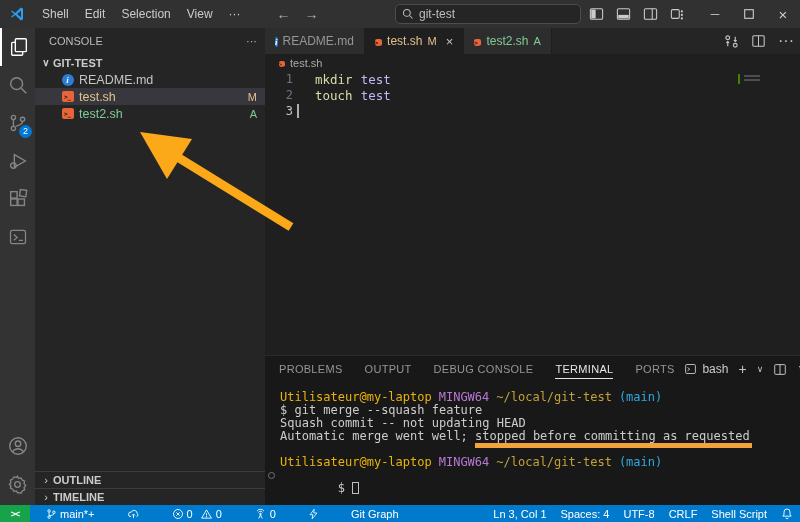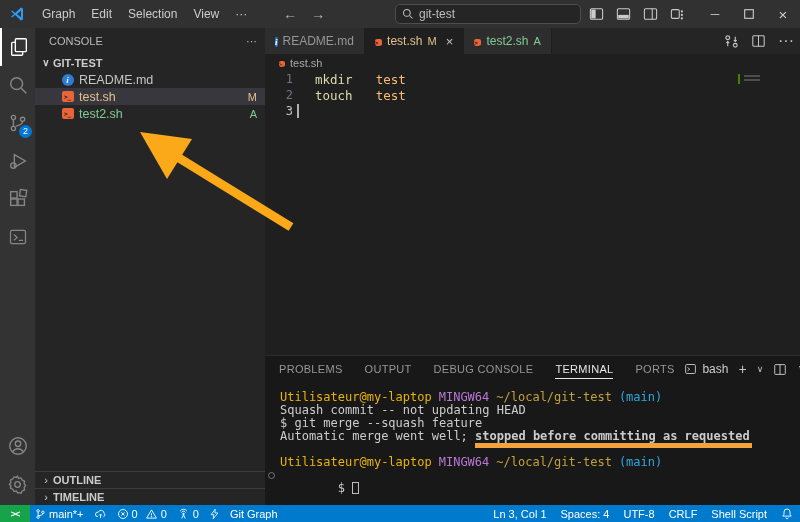--- a/index.html
+++ b/index.html
@@ -64,64 +64,64 @@
   .tab .tclose { color:#C5C5C5; font-size:13px; margin-left:4px; }
   .tab .tbadge { font-size:11px; }
   .editor-toolbar { position:absolute; right:6px; top:0; height:26px; display:flex; align-items:center; gap:12px; color:#C5C5C5; }
   .breadcrumb { position:absolute; left:0; top:26px; width:535px; height:17px; display:flex; align-items:center;
     padding-left:14px; font-size:11px; color:#A9A9A9; gap:5px; background:#1F1F1F; }
   .code-area { position:absolute; left:0; top:43px; width:535px; height:312px; background:#1F1F1F; }
   .code-line { height:16px; display:flex; align-items:center; font-family:"DejaVu Sans Mono",monospace; font-size:12.5px; position:relative; }
   .code-line .lnum { width:28px; text-align:right; color:#6E7681; font-size:12px; flex:none; }
   .code-line.current .lnum { color:#C6C6C6; }
   .code-line .ltext { padding-left:22px; }
-  .tok-cmd { color:#DCDCAA; } .tok-arg { color:#fdba74; margin-left:23px; }
+  .tok-cmd { color:#DCDCAA; } .tok-arg { color:#c4b5fd; margin-left:8px; }
   .cursor { position:absolute; left:32px; top:1px; width:2px; height:14px; background:#AEAFAD; }
   .minimap { position:absolute; right:40px; top:2px; width:22px; height:14px; }
   .minimap .mm-line { height:2px; margin:2px 0 2px 6px; background:#4d4d4d; }
   .mm-change { position:absolute; left:0; top:1px; width:2px; height:10px; background:#487E02; }
 
   
   .panel { position:absolute; left:0; top:327px; width:610px; height:150px; background:#181818; border-top:1px solid #2B2B2B; }
   .panel-tabs { height:26px; display:flex; align-items:center; padding-left:14px; gap:22px; font-size:11px; color:#969696; }
   .panel-tab { letter-spacing:.3px; }
   .panel-tab.active { color:#E7E7E7; border-bottom:1px solid #E7E7E7; padding-bottom:3px; margin-bottom:-4px; }
   .panel-actions { position:absolute; right:8px; top:0; height:26px; display:flex; align-items:center; gap:10px; color:#C5C5C5; font-size:12px; }
   .shell-pick { display:flex; align-items:center; gap:5px; font-size:12px; color:#CCCCCC; }
   .term { position:absolute; left:0; top:26px; width:535px; height:124px; padding:9px 0 0 15px;
     font-family:"DejaVu Sans Mono",monospace; font-size:12px; line-height:13px; color:#CCCCCC; }
   .tline { white-space:pre; height:13px; position:relative; }
   .t-user { color:#eab308; } .t-host { color:#B978D5; margin-left:7px; }
   .t-path { color:#C2A239; margin-left:7px; } .t-branch { color:#2EA8DE; margin-left:7px; }
-  .hl-underline { position:relative;font-weight:bold; }
+  .hl-underline { position:relative; }
   .hl-underline::after { content:""; position:absolute; left:0; right:-2px; bottom:-5px; height:5px; background:#F2A33C; }
   .cmd-decoration { position:absolute; left:-12px; top:3px; width:7px; height:7px; border:1px solid #757575; border-radius:50%; }
   .term-cursor { display:inline-block; width:7px; height:12px; border:1px solid #BDBDBD; vertical-align:-2px; margin-left:7px; }
 
   
   .statusbar { position:absolute; left:0; top:505px; width:800px; height:17px; background:#007ACC;
     color:#FFFFFF; font-size:11px; display:flex; align-items:center; z-index:6; }
   .remote-box { width:30px; height:17px; background:#16A34A; display:flex; align-items:center; justify-content:center;
     font-size:9px; font-weight:bold; letter-spacing:-1px; }
-  .sb-item { display:flex; align-items:center; gap:3px; padding:0 5px; height:17px; }
+  .sb-item { display:flex; align-items:center; gap:3px; padding:0 16px; height:17px; }
   .sb-right { margin-left:auto; display:flex; align-items:center; }
   .sb-right .sb-item { padding:0 7px; }
   svg.ic { display:block; }
 
   
   .arrow-overlay { position:absolute; left:0; top:0; z-index:40; pointer-events:none; }
 </style>
 </head>
 <body>
 
 <div class="titlebar">
   <svg class="logo" viewBox="0 0 24 24">
     <path fill="#2C9BF0" d="M17.8 2.1L9.2 10.4 4.6 6.8 3 7.7l4.7 4.3L3 16.3l1.6.9 4.6-3.6 8.6 8.3 3.2-1.6V3.7l-3.2-1.6zm.2 5.1v9.6L12 12l6-4.8z"></path>
   </svg>
-  <span class="menu-item">Graph</span>
+  <span class="menu-item">Shell</span>
   <span class="menu-item">Edit</span>
   <span class="menu-item">Selection</span>
   <span class="menu-item">View</span>
   <span class="menu-item title-more">···</span>
   <div class="nav-arrows">
     <span>←</span>
     <span>→</span>
   </div>
   <div class="cmd-center">
     <svg class="ic" width="12" height="12" viewBox="0 0 16 16">
@@ -340,22 +340,22 @@
         <svg class="ic" width="13" height="13" viewBox="0 0 16 16" fill="none" stroke="#C5C5C5" stroke-width="1.2">
           <path d="M2.5 4.5h11M5.5 4.5V3a1 1 0 0 1 1-1h3a1 1 0 0 1 1 1v1.5M4 4.5l.8 9a1 1 0 0 0 1 .9h4.4a1 1 0 0 0 1-.9l.8-9"></path>
         </svg>
         <span>···</span>
         <span style="font-size:9px;">∧</span>
         <span style="font-size:14px;">×</span>
       </div>
     </div>
     <div class="term">
       <div class="tline"><span class="t-user">Utilisateur@my-laptop</span><span class="t-host">MINGW64</span><span class="t-path">~/local/git-test</span><span class="t-branch">(main)</span></div>
+      <div class="tline">$ git merge --squash feature</div>
       <div class="tline">Squash commit -- not updating HEAD</div>
-      <div class="tline">$ git merge --squash feature</div>
       <div class="tline"><span>Automatic merge went well; </span><span class="hl-underline">stopped before committing as requested</span></div>
       <div class="tline"></div>
       <div class="tline"><span class="t-user">Utilisateur@my-laptop</span><span class="t-host">MINGW64</span><span class="t-path">~/local/git-test</span><span class="t-branch">(main)</span></div>
       <div class="tline">
         <span class="cmd-decoration"></span><span>$</span><span class="term-cursor"></span>
       </div>
     </div>
   </div>
 </div>
 

